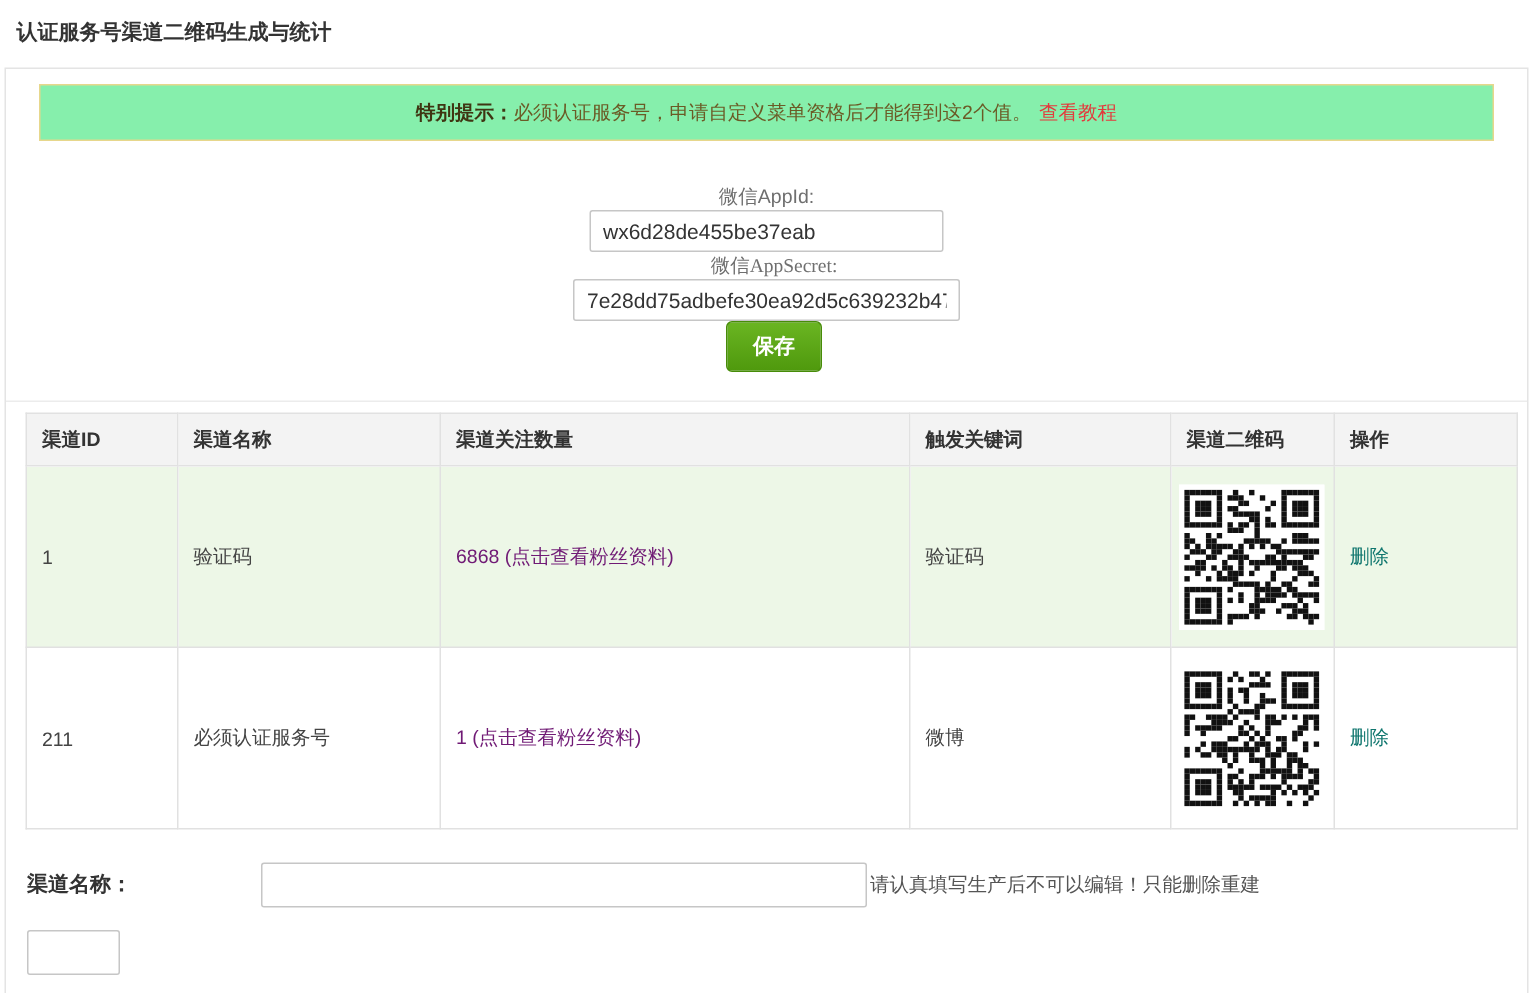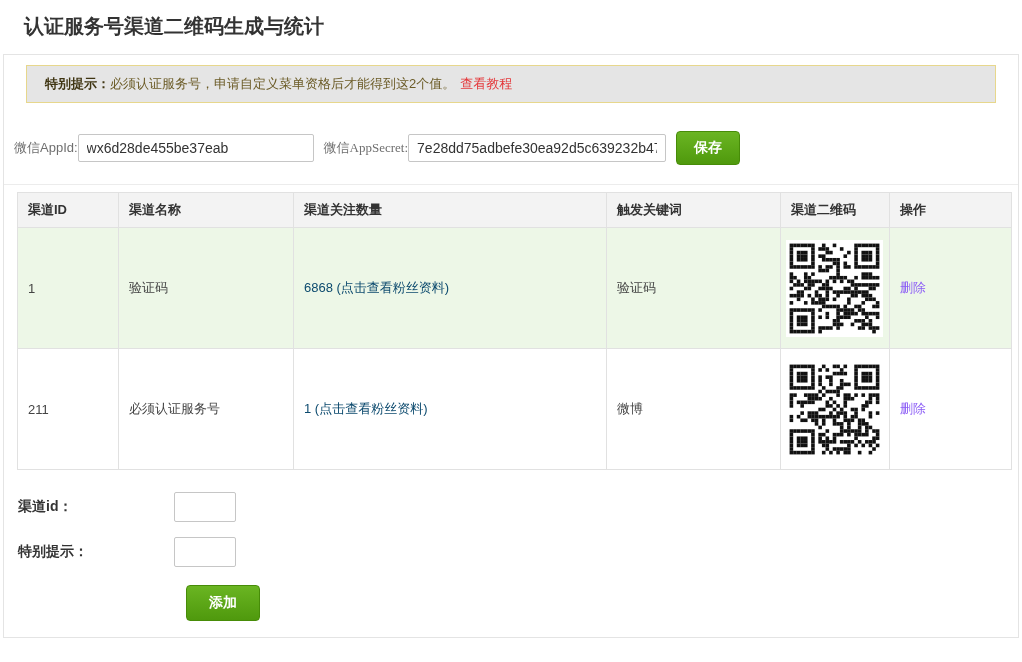--- a/index.html
+++ b/index.html
@@ -4,45 +4,46 @@
 <style>
   * { box-sizing: border-box; }
   html,body { margin:0; padding:0; }
   body {
     width:1022px; height:662px;
     background:#ffffff;
     font-family:"Liberation Sans","DejaVu Sans",sans-serif;
     color:#333;
   }
   .page-title {
-    font-size:20px; font-weight:bold; color:#333;
-    margin:13px 0 14px 24px;
+    font-size:14px; font-weight:bold; color:#333;
+    margin:13px 0 14px 11px;
   }
   .panel {
     margin:0 3px;
     border:1px solid #e4e4e4;
     background:#fff;
     padding-bottom:12px;
   }
   
   .notice {
     margin:10px 22px 12px 22px;
-    background:#e5e5e5;
+    background:#86efac;
     border:1px solid #e7d78c;
     padding:9px 18px;
     font-size:13px;
     color:#6b5b26;
+    text-align:center;
   }
   .notice .notice-bold { font-weight:bold; color:#3f3512; }
   .notice .notice-link { color:#e4393c; text-decoration:none; margin-left:5px; }
   
   .cred-row {
     padding:16px 10px 19px 10px;
     border-bottom:1px solid #ececec;
-    display:flex; align-items:center;
+    display:flex; align-items:center;flex-direction:column;
   }
   .cred-label { font-size:13px; color:#6f6f6f; white-space:nowrap; }
   .cred-input {
     height:28px; border:1px solid #c6c6c6; border-radius:2px;
     padding:0 8px; font-size:14px; color:#333;
     font-family:"Liberation Sans","DejaVu Sans",sans-serif;
   }
   #appid-input { width:236px; }
   #appsecret-label { margin-left:10px;font-family:Liberation Serif, serif; }
   #appsecret-input { width:258px; }
@@ -70,22 +71,22 @@
     padding:8px 10px;
     overflow:hidden;
   }
   .channel-table th {
     background:#f3f3f3;
     font-weight:bold; color:#333;
     height:32px; font-size:13px;
   }
   .channel-table td { height:121px; vertical-align:middle; }
   tr.row-highlight td { background:#edf7e7; }
-  .followers-link { color:#0c4a6e; text-decoration:none; }
-  .delete-link { color:#8b5cf6; text-decoration:none; }
+  .followers-link { color:#701a75; text-decoration:none; }
+  .delete-link { color:#0f766e; text-decoration:none; }
   .qr-cell { padding:5px !important; }
   .qr-box { display:block; width:97px; height:97px; background:#fff; }
   
   .add-form { margin-top:22px; }
   .form-row {
     display:flex; align-items:center;
     margin:0 0 15px 14px;
     font-size:14px;
   }
   .form-label { font-weight:bold; color:#333; width:156px; flex:none; }
@@ -756,21 +757,25 @@
                 <rect x="92" y="100" width="4" height="4" fill="#111"></rect>
               </svg></span>
           </td>
         <td><a href="#" class="delete-link">删除</a></td>
       </tr>
     </tbody>
   </table>
 
   <div class="add-form">
     <div class="form-row">
-      <span class="form-label">渠道id：</span>
+      <span class="form-label">渠道名称：</span>
+      <input class="form-input wide" type="text" value="" style="">
+      <span class="form-hint">请认真填写生产后不可以编辑！只能删除重建</span>
+    </div>
+    <div class="form-row">
       <input class="form-input small" type="text" value="" style="">
     </div>
     <div class="form-row">
       <span class="form-label">特别提示：</span>
       <input class="form-input small" type="text" value="" style="">
     </div>
     <div class="add-row">
       <button class="btn-green">添加</button>
     </div>
   </div>

